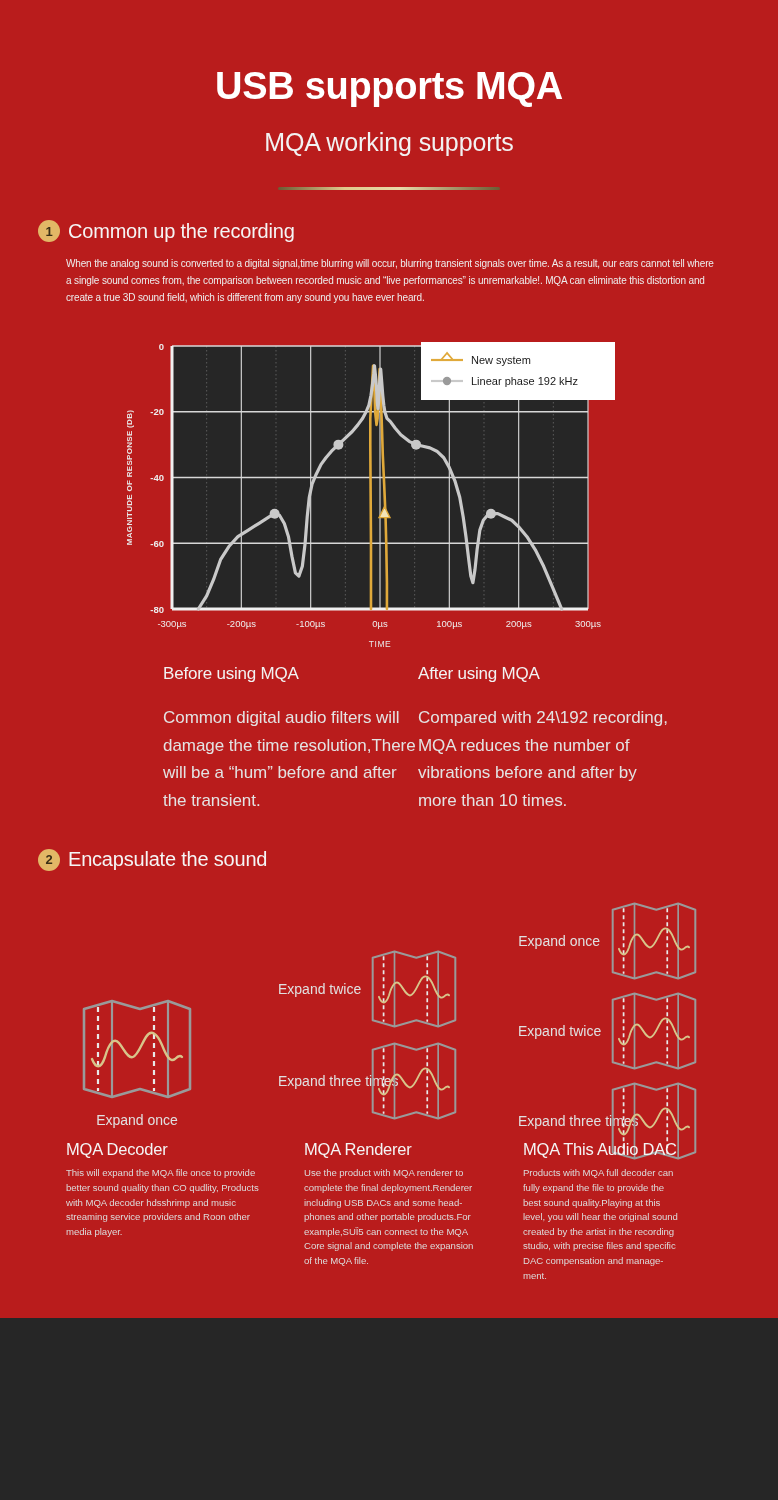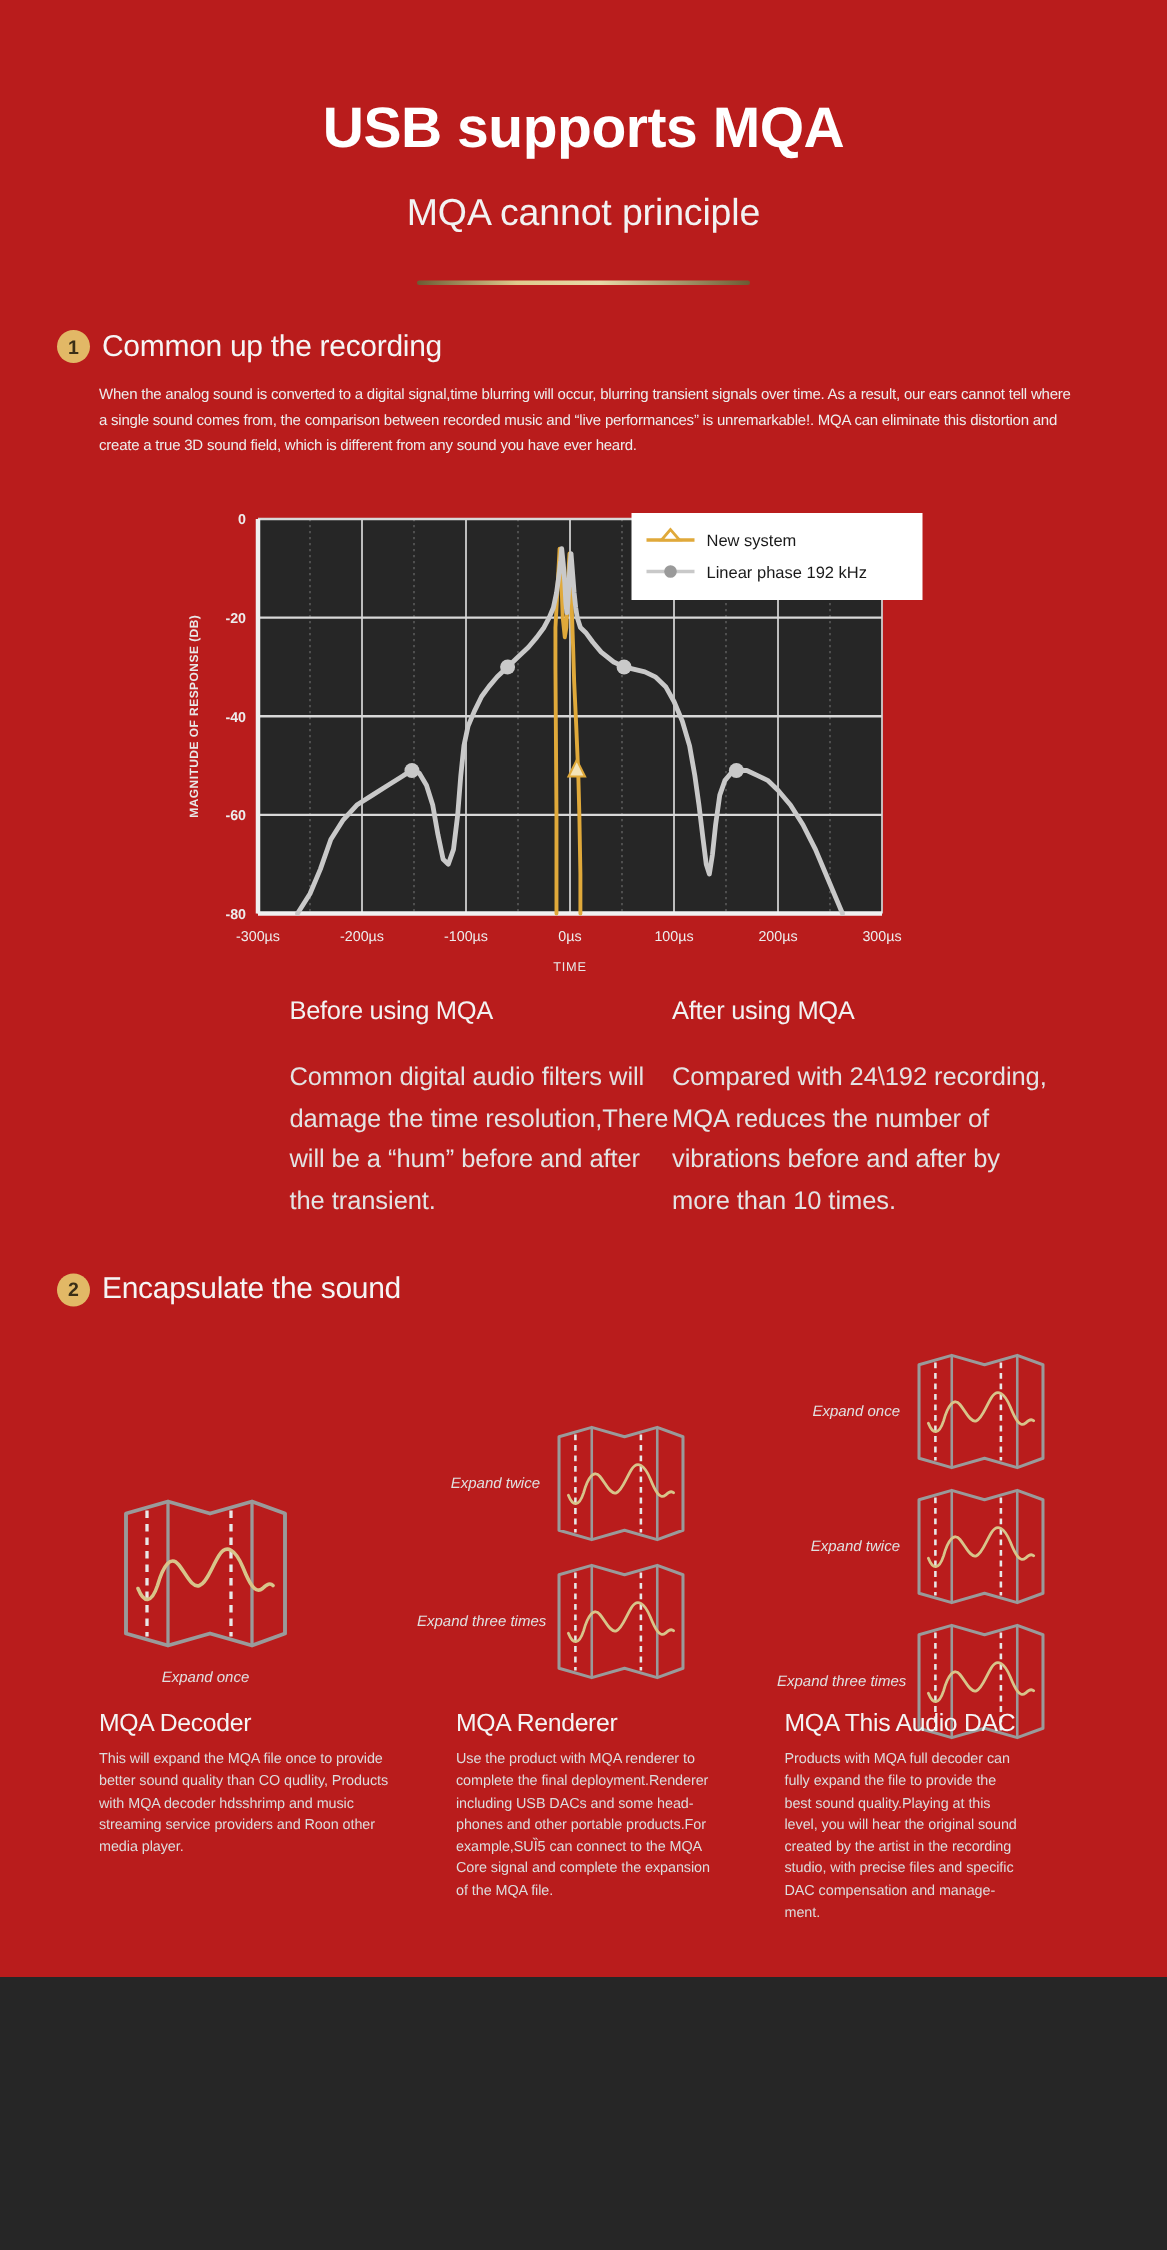--- a/index.html
+++ b/index.html
@@ -80,21 +80,20 @@
     width: 778px;
     height: 330px;
   }
   .chart-wrap svg { display: block; }
 
   
   .ba {
     display: flex;
     margin: 6px 0 0 163px;
     width: 540px;
-    justify-content: flex-end;
   }
   .ba-col { width: 255px; }
   .ba-col h3 {
     font-size: 17px;
     font-weight: normal;
     color: #f2f2f2;
     letter-spacing: -0.2px;
   }
   .ba-col p {
     margin-top: 20px;
@@ -107,25 +106,24 @@
   
   .origami {
     position: relative;
     margin-top: 18px;
     width: 778px;
     height: 245px;
   }
   .ocol { position: absolute; }
   .ofig { position: relative; }
   .olabel {
-    font-size: 10px;
+    font-size: 14px;
     color: #e0e0e0;
     letter-spacing: 0px;
     white-space: nowrap;
-    font-style: italic;
   }
   .olabel.center { text-align: center; }
 
   
   .cards { position: relative; width: 778px; margin-top: 6px; }
   .card { position: absolute; top: 0; }
   .card h4 {
     font-size: 16.5px;
     font-weight: normal;
     color: #f4f4f4;
@@ -139,21 +137,21 @@
     letter-spacing: -0.05px;
   }
 </style>
 </head>
 <body>
 
 <div class="page">
 
   <div class="hdr">
     <h1>USB supports MQA</h1>
-    <h2>MQA cannot principle</h2>
+    <h2>MQA working supports</h2>
     <div class="divider"></div>
   </div>
 
   <div class="sec-head">
     <div class="badge">1</div>
     <div class="sec-title">Common up the recording</div>
   </div>
   <div class="sec-body">When the analog sound is converted to a digital signal,time blurring will occur, blurring transient signals over time. As a result, our ears cannot tell where a single sound comes from, the comparison between recorded music and “live performances” is unremarkable!. MQA can eliminate this distortion and create a true 3D sound field, which is different from any sound you have ever heard.</div>
 
   <div class="chart-wrap">

